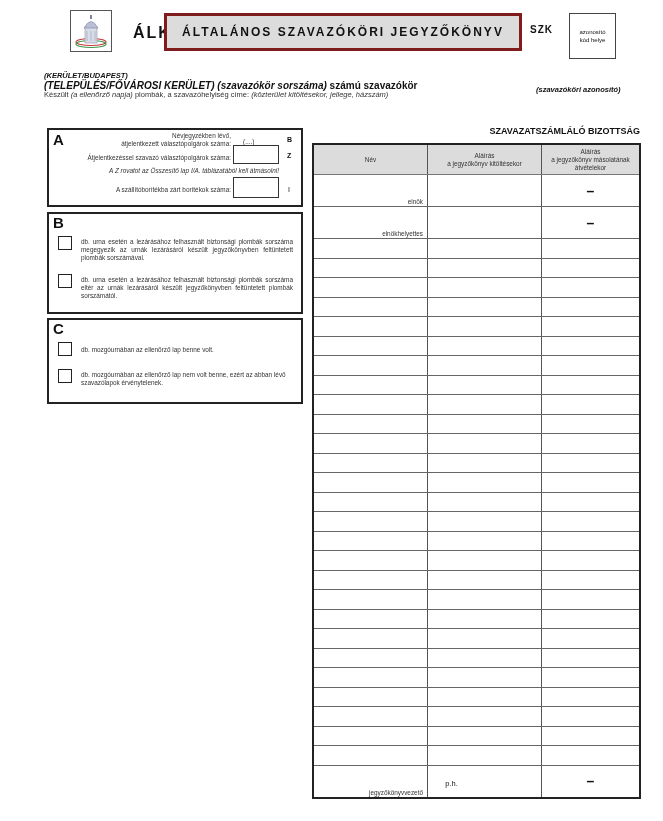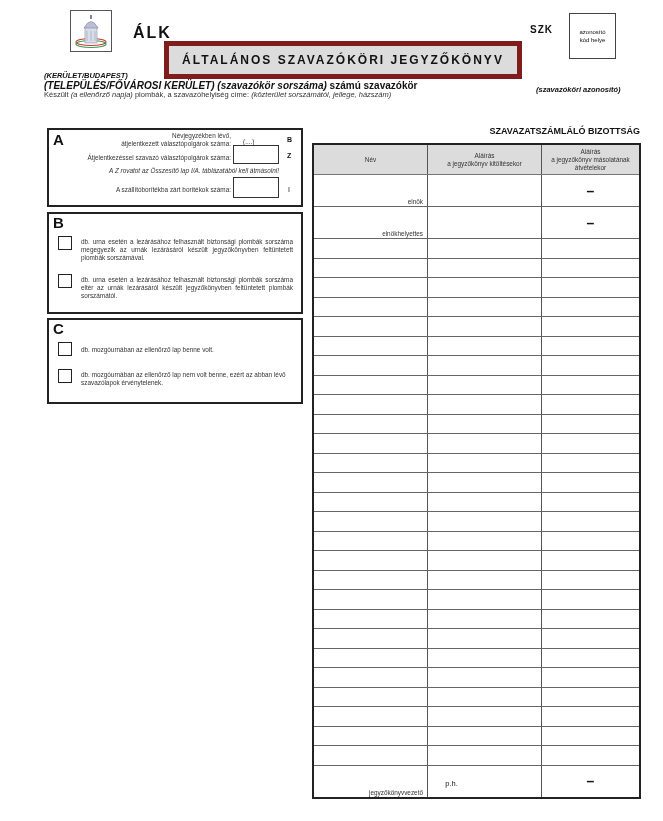--- a/index.html
+++ b/index.html
@@ -2,21 +2,21 @@
 <html><head>
 <meta charset="utf-8">
 <style>
   html, body { margin:0; padding:0; background:#fff; }
   body { width:663px; height:821px; position:relative; overflow:hidden; font-family:"Liberation Sans", sans-serif; color:#111; }
   .abs { position:absolute; }
   
   .logo { left:70px; top:10px; width:42px; height:42px; border:1px solid #555; background:#fff; box-sizing:border-box; }
   .logo svg { width:40px; height:40px; display:block; }
   .alk { left:133px; top:24px; font-size:16px; font-weight:bold; letter-spacing:2px; }
-  .titlebox { left:164px; top:13px; width:358px; height:38px; background:#dcdcdc; border:5px solid #7f1d1d; box-sizing:border-box; display:flex; align-items:center; justify-content:center; font-size:12px; font-weight:bold; letter-spacing:2px;margin-top:28px; }
+  .titlebox { left:164px; top:13px; width:358px; height:38px; background:#dcdcdc; border:3px solid #7f1d1d; box-sizing:border-box; display:flex; align-items:center; justify-content:center; font-size:12px; font-weight:bold; letter-spacing:2px; }
   .szk { left:530px; top:24px; font-size:10px; font-weight:bold; letter-spacing:1px; }
   .codebox { left:569px; top:13px; width:47px; height:46px; border:1px solid #444; box-sizing:border-box; display:flex; flex-direction:column; align-items:center; justify-content:center; font-size:6px; line-height:8px; text-align:center; }
   .codecap { left:536px; top:61px; font-size:7.5px; font-style:italic; font-weight:bold;margin-top:24px; }
   .l1 { left:44px; top:71px; font-size:7.5px; font-weight:bold; }
   .l2 { left:44px; top:80px; font-size:10px; font-weight:bold; }
   .l3 { left:44px; top:90px; font-size:7.5px; color:#333; }
   .ital { font-style:italic; }
   
   .box { border:2px solid #222; box-sizing:border-box; background:#fff; }
   .boxA { left:47px; top:128px; width:256px; height:79px; }
@@ -56,21 +56,21 @@
 <div class="abs titlebox">ÁLTALÁNOS SZAVAZÓKÖRI JEGYZŐKÖNYV</div>
 <div class="abs szk">SZK</div>
 <div class="abs codebox">
   <span>azonosító</span>
   <span>kód helye</span>
 </div>
 <div class="abs codecap">(szavazóköri azonosító)</div>
 
 <div class="abs l1 ital">(KERÜLET/BUDAPEST)</div>
 <div class="abs l2"><span class="ital">(TELEPÜLÉS/FŐVÁROSI KERÜLET) (szavazókör sorszáma)</span><span> számú szavazókör</span></div>
-<div class="abs l3"><span>Készült </span><span class="ital">(a ellenőrző napja)</span><span> plombák, a szavazóhelyiség címe: </span><span class="ital">(közterület sorszámától, jellege, házszám)</span></div>
+<div class="abs l3"><span>Készült </span><span class="ital">(a ellenőrző napja)</span><span> plombák, a szavazóhelyiség címe: </span><span class="ital">(közterület kitöltésekor, jellege, házszám)</span></div>
 
 <div class="abs box boxA">
   <div class="abs letter" style="left:4px;top:1px;">A</div>
   <div class="abs small" style="right:70px;top:2px;text-align:right;">
     <div>Névjegyzékben lévő,</div>
     <div>átjelentkezett választópolgárok száma:</div>
   </div>
   <div class="abs small" style="left:194px;top:8px;">(....)</div>
   <div class="abs" style="left:238px;top:6px;font-size:7px;font-weight:bold;">B</div>
   <div class="abs small" style="right:70px;top:24px;text-align:right;">Átjelentkezéssel szavazó választópolgárok száma:</div>

